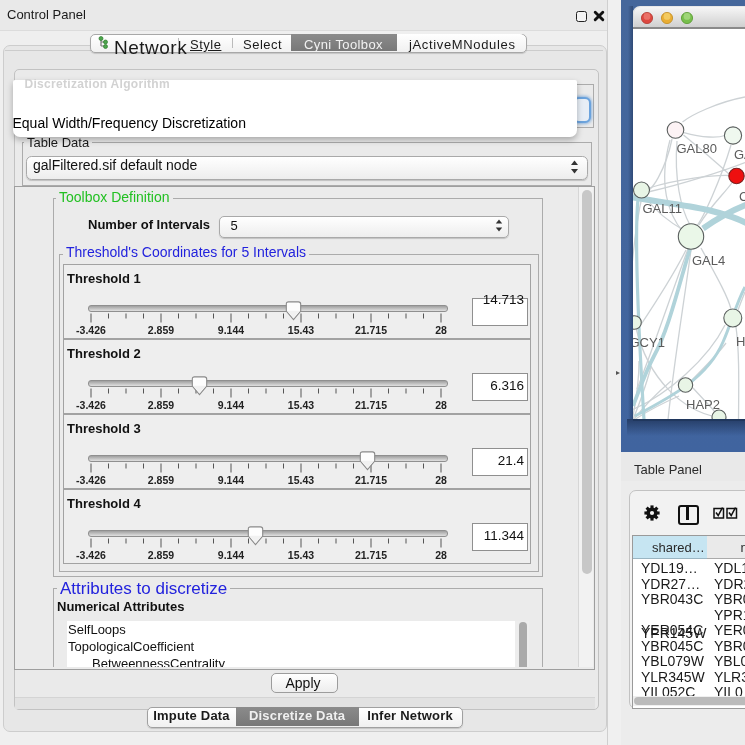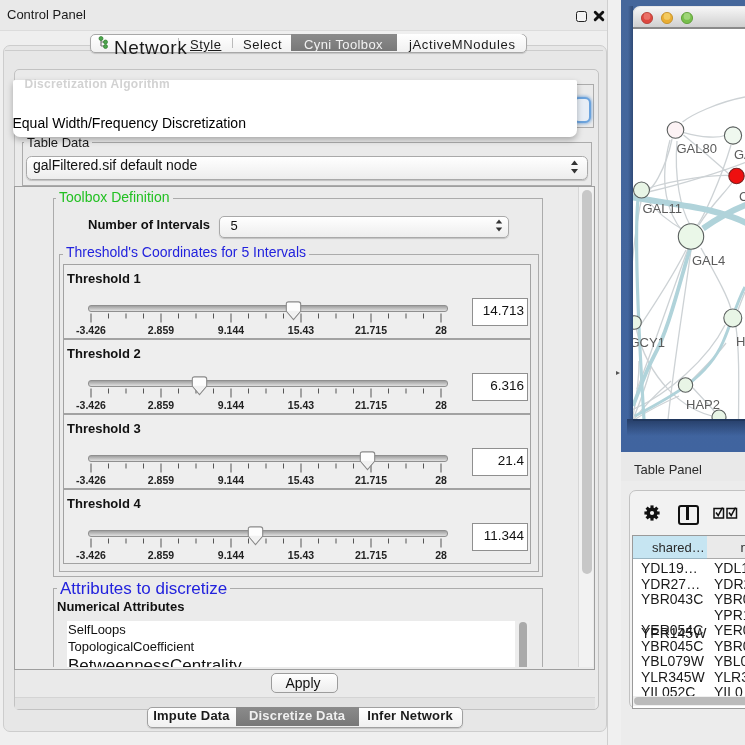--- a/index.html
+++ b/index.html
@@ -110,21 +110,21 @@
     <div class="abs" style="left:116px;top:136.5px;width:60px;text-align:center;font-size:10.5px;font-weight:bold;color:#222;">2.859</div>
     <div class="abs" style="left:186px;top:136.5px;width:60px;text-align:center;font-size:10.5px;font-weight:bold;color:#222;">9.144</div>
     <div class="abs" style="left:256px;top:136.5px;width:60px;text-align:center;font-size:10.5px;font-weight:bold;color:#222;">15.43</div>
     <div class="abs" style="left:326px;top:136.5px;width:60px;text-align:center;font-size:10.5px;font-weight:bold;color:#222;">21.715</div>
     <div class="abs" style="left:396px;top:136.5px;width:60px;text-align:center;font-size:10.5px;font-weight:bold;color:#222;">28</div>
     <svg class="abs" style="left:269.7px;top:114px;" width="17" height="20" viewBox="0 0 17 20">
       <path d="M1.3 3.2 Q1.3 0.9 3.6 0.9 L13.4 0.9 Q15.7 0.9 15.7 3.2 L15.7 10 L8.5 18.6 L1.3 10 Z" fill="#fdfdfd" stroke="#8a8a8a" stroke-width="1.1"></path>
       <path d="M2.3 9.8 L14.7 9.8 L8.5 17.2 Z" fill="#f1f1f1"></path>
       </svg>
     <div class="abs" style="left:457px;top:111px;width:54px;height:26px;background:#ffffff;border:1px solid #8f8f8f;"></div>
-    <div class="abs" style="left:457px;top:111px;width:52px;height:26px;line-height:26px;text-align:right;font-size:13.5px;color:#111;">14.713</div>
+    <div class="abs" style="left:457px;top:100px;width:52px;height:26px;line-height:26px;text-align:right;font-size:13.5px;color:#111;">14.713</div>
     <div class="abs" style="left:48px;top:152px;width:466px;height:73px;background:#eeeeee;border:1px solid #a2a2a2;"></div>
     <div class="abs" style="left:52px;top:159px;font-size:13px;font-weight:bold;color:#111;">Threshold 2</div>
     <div class="abs" style="left:72.5px;top:193px;width:358px;height:4.5px;border-radius:3px;border:1px solid #8f8f8f;background:linear-gradient(#9f9f9f,#e0e0e0);"></div>
     <svg class="abs" style="left:48px;top:201px;" width="400" height="11" viewBox="0 0 400 11">
         <line x1="28.0" y1="0.5" x2="28.0" y2="9.5" stroke="#555" stroke-width="1"></line>
         <line x1="45.5" y1="0.5" x2="45.5" y2="5.5" stroke="#555" stroke-width="1"></line>
         <line x1="63.0" y1="0.5" x2="63.0" y2="5.5" stroke="#555" stroke-width="1"></line>
         <line x1="80.5" y1="0.5" x2="80.5" y2="5.5" stroke="#555" stroke-width="1"></line>
         <line x1="98.0" y1="0.5" x2="98.0" y2="9.5" stroke="#555" stroke-width="1"></line>
         <line x1="115.5" y1="0.5" x2="115.5" y2="5.5" stroke="#555" stroke-width="1"></line>
@@ -232,21 +232,21 @@
       </svg>
     <div class="abs" style="left:457px;top:336px;width:54px;height:26px;background:#ffffff;border:1px solid #8f8f8f;"></div>
     <div class="abs" style="left:457px;top:336px;width:52px;height:26px;line-height:26px;text-align:right;font-size:13.5px;color:#111;">11.344</div>
 
     <div class="abs" style="left:37.5px;top:400.5px;width:488px;height:100px;border:1px solid #ababab;"></div>
     <div class="grouptitle" style="left:42px;top:395px;font-size:17px;color:#2222dd;background:#ebebeb;">Attributes to discretize</div>
     <div class="abs" style="left:42px;top:412px;font-size:13px;font-weight:bold;color:#111;">Numerical Attributes</div>
     <div class="abs" style="left:51.5px;top:433.5px;width:448px;height:60px;background:#ffffff;"></div>
     <div class="abs" style="left:53px;top:434.5px;font-size:13px;color:#111;">SelfLoops</div>
     <div class="abs" style="left:53px;top:451.5px;font-size:13px;color:#111;">TopologicalCoefficient</div>
-    <div class="abs" style="left:53px;top:468.5px;font-size:17px;color:#111;">BetweennessCentrality</div>
+    <div class="abs" style="left:53px;top:468.5px;font-size:13px;color:#111;padding-left:24px;">BetweennessCentrality</div>
     <div class="abs" style="left:500px;top:433.5px;width:14px;height:60px;background:#ededed;"></div>
     <div class="abs" style="left:503.5px;top:434.5px;width:8px;height:58px;background:#aaaaaa;border-radius:4px;"></div>
   </div>
 
   <div class="abs" style="left:15px;top:697px;width:580px;height:11px;background:#e2e2e2;border-top:1px solid #d4d4d4;"></div>
   <div class="abs" style="left:270.5px;top:673px;width:65px;height:18px;background:linear-gradient(#ffffff,#ededed);border:1px solid #9c9c9c;border-radius:5px;"></div>
   <div class="abs" style="left:270.5px;top:674.5px;width:65px;text-align:center;font-size:14px;color:#111;">Apply</div>
   <div class="abs" style="left:147px;top:707px;width:314px;height:18.5px;border:1px solid #a0a0a0;border-radius:5px;
        background:linear-gradient(#ffffff,#f0f0f0);box-shadow:0 1px 1px rgba(0,0,0,0.15);"></div>
   <div class="abs" style="left:235.5px;top:707px;width:123px;height:18.5px;background:linear-gradient(#8b8b8b,#787878);"></div>

